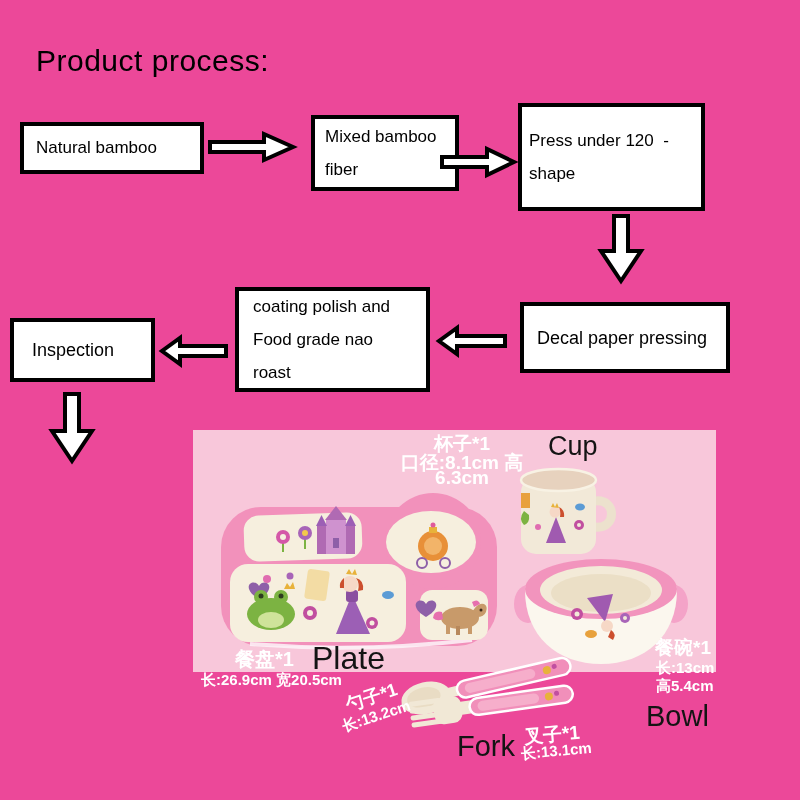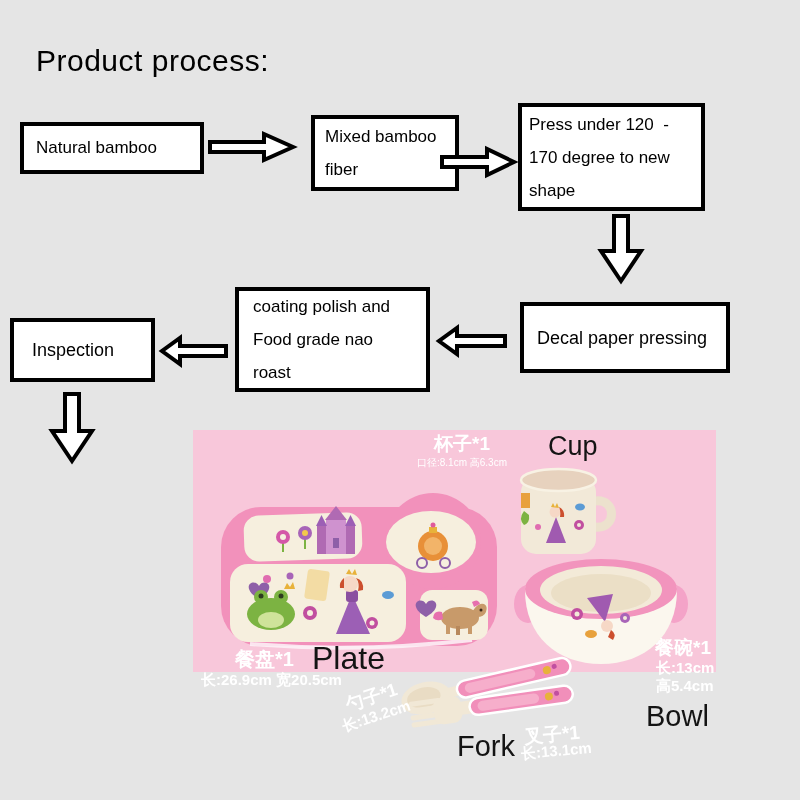--- a/index.html
+++ b/index.html
@@ -1,36 +1,36 @@
 <!DOCTYPE html>
 <html><head>
 <meta charset="utf-8">
 <style>
   html,body{margin:0;padding:0;background:#ffffff;}
   .canvas{
-    position:relative;width:800px;height:800px;background:#e5e5e5;overflow:hidden;
+    position:relative;width:800px;height:800px;background:#ec4899;overflow:hidden;
     font-family:"Liberation Sans","DejaVu Sans",sans-serif;color:#000;
   }
   .page-title{position:absolute;left:36px;top:44px;font-size:30px;font-weight:400;letter-spacing:0.5px;}
   .fbox{
     position:absolute;background:#ffffff;border:4px solid #000;box-sizing:border-box;
     display:flex;flex-direction:column;justify-content:center;font-size:17px;line-height:22px;
   }
   .fbox .line{white-space:pre;}
   .fbox.multi .line{line-height:33px;}
   .arrow{position:absolute;overflow:visible;}
   .arrow polygon{fill:#ffffff;stroke:#000;stroke-width:4;stroke-linejoin:miter;}
   
   .panel{position:absolute;left:193px;top:430px;width:523px;height:242px;background:#f8c7da;}
   .panel .zh{position:absolute;color:#ffffff;font-weight:700;white-space:pre;}
   .panel .dims{position:absolute;color:#ffffff;font-weight:700;font-size:15px;white-space:pre;}
   .panel .en{position:absolute;color:#141414;font-weight:400;white-space:pre;}
   .cup-label-block{position:absolute;left:203px;top:3px;width:132px;text-align:center;}
   .cup-label-block .zh2{color:#fff;font-weight:700;font-size:19px;line-height:22px;}
-  .cup-label-block .dims2{color:#fff;font-weight:400;font-size:10px;line-height:15px;}
+  .cup-label-block .dims2{color:#fff;font-weight:700;font-size:19px;line-height:15px;}
   .graphic{position:absolute;overflow:visible;}
   .spoon-svg{position:absolute;left:207px;top:245px;transform:rotate(-13deg);transform-origin:26px 23px;overflow:visible;}
   .fork-svg{position:absolute;left:215px;top:262px;transform:rotate(-8deg);transform-origin:30px 20px;overflow:visible;}
   .rot18{transform:rotate(-18deg);}
   .rot5{transform:rotate(-5deg);}
 </style>
 </head>
 <body>
 
 <div class="canvas">
@@ -49,21 +49,20 @@
     <div class="line">Mixed bamboo</div>
     <div class="line">fiber</div>
   </div>
 
   <svg class="arrow" style="left:439px;top:146px;" width="78" height="32" viewBox="0 0 78 32">
     <polygon points="3,11 48,11 48,3 75,16 48,29 48,21 3,21"></polygon>
   </svg>
 
   <div class="fbox multi" style="left:518px;top:103px;width:187px;height:108px;padding-left:7px;">
     <div class="line">Press under 120  -</div>
-    <div class="line">170 degree to new</div>
     <div class="line">shape</div>
   </div>
 
   <svg class="arrow" style="left:597px;top:213px;" width="48" height="72" viewBox="0 0 48 72">
     <polygon points="17,3 31,3 31,38 44,38 24,68 4,38 17,38"></polygon>
   </svg>
 
   <div class="fbox" style="left:520px;top:302px;width:210px;height:71px;padding-left:13px;font-size:18px;">
     <div class="line">Decal paper pressing</div>
   </div>

